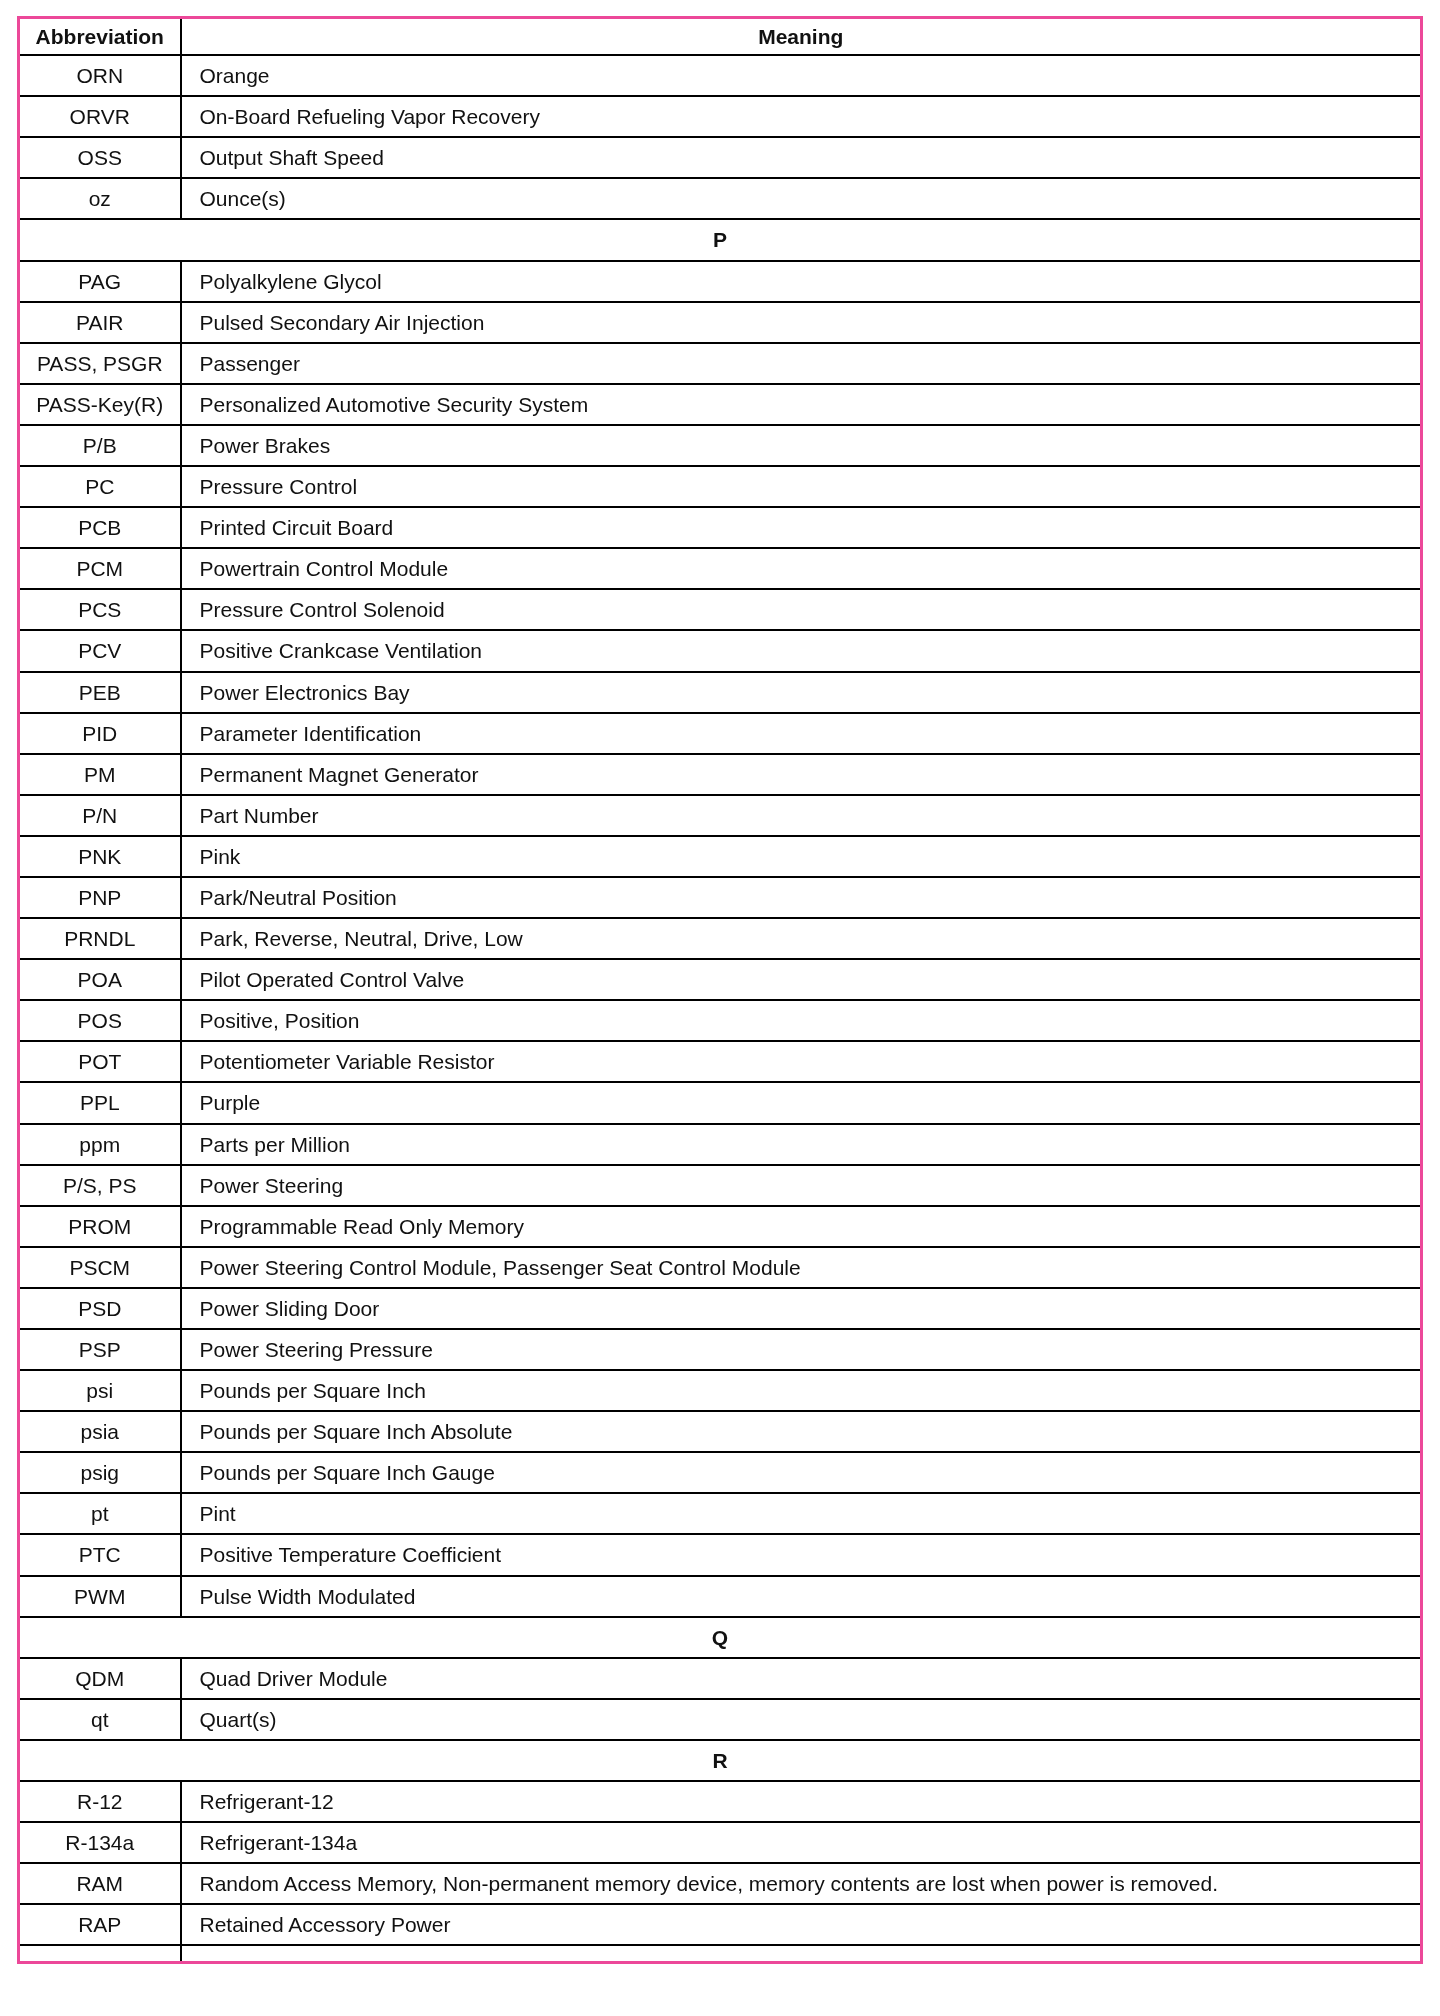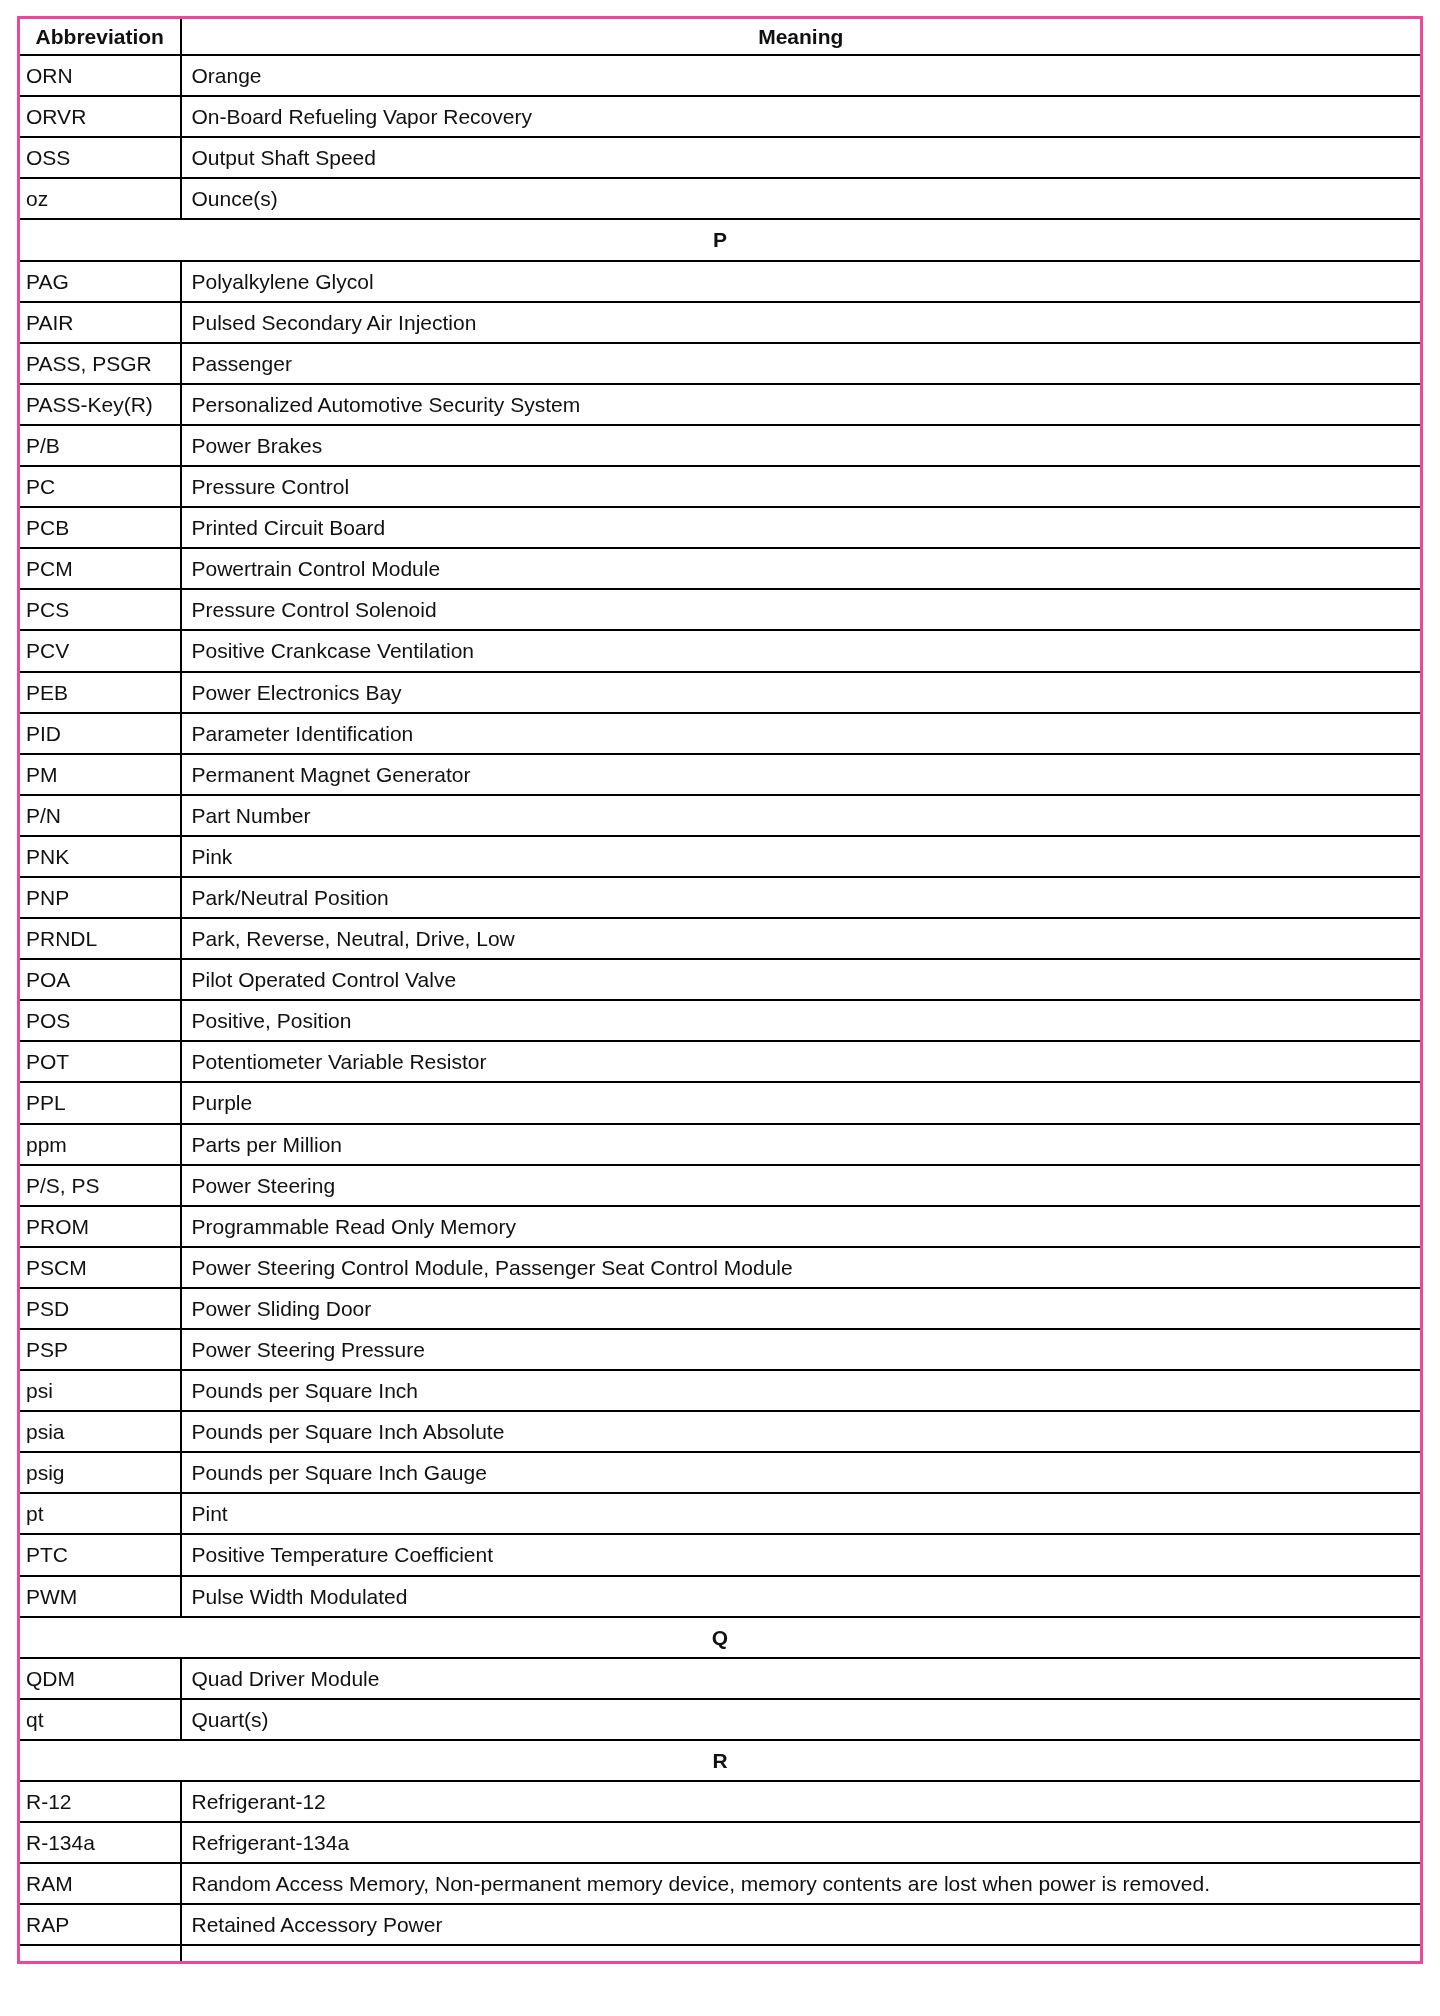--- a/index.html
+++ b/index.html
@@ -30,26 +30,26 @@
     overflow: hidden;
     white-space: nowrap;
   }
   th {
     font-weight: bold;
     text-align: center;
     padding: 6px 4px;
   }
   col.abbr-col { width: 162px; }
   td.abbr-cell {
-    text-align: left;
+    text-align: center;
     border-radius: 17px;
   }
   td.meaning-cell {
     text-align: left;
-    padding-left: 10px;
+    padding-left: 18px;
   }
   tr.section-row td {
     text-align: center;
     font-weight: bold;
   }
   tr.empty-row td {
     padding: 0;
     height: 17px;
   }
 </style>

